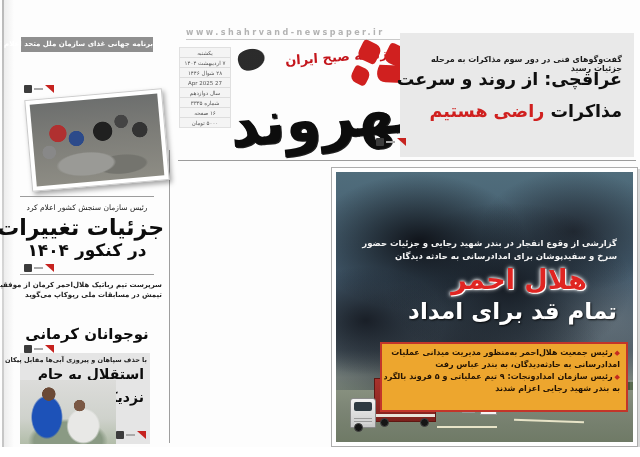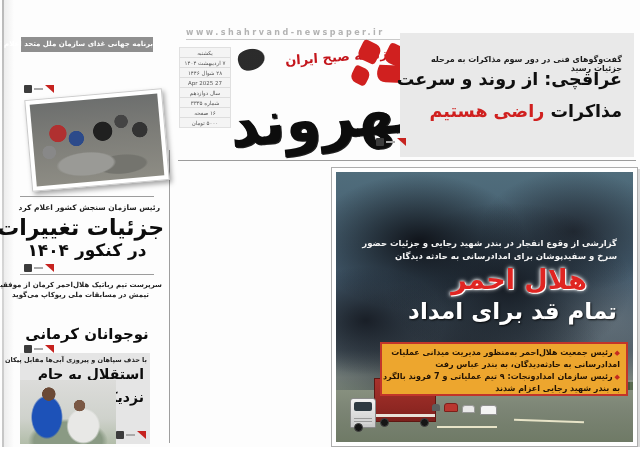--- a/index.html
+++ b/index.html
@@ -55,26 +55,26 @@
       radial-gradient(circle 9px at 20% 38%, #b03030 92%, rgba(0,0,0,0) 100%),
       radial-gradient(circle 8px at 34% 46%, #2c4a8a 92%, rgba(0,0,0,0) 100%),
       radial-gradient(circle 10px at 55% 40%, #202020 92%, rgba(0,0,0,0) 100%),
       radial-gradient(circle 7px at 70% 30%, #444 92%, rgba(0,0,0,0) 100%),
       radial-gradient(circle 8px at 84% 42%, #333 92%, rgba(0,0,0,0) 100%),
       radial-gradient(circle 7px at 12% 60%, #888 92%, rgba(0,0,0,0) 100%),
       radial-gradient(ellipse 30px 12px at 40% 78%, #9a9a96 90%, rgba(0,0,0,0) 100%),
       radial-gradient(ellipse 26px 10px at 68% 82%, #74746e 90%, rgba(0,0,0,0) 100%),
       linear-gradient(180deg,#6d6f6e 0%,#7d7d78 45%,#8d8c84 100%); }
   .hr-left { left:20px; width:134px; height:1px; background:#9c9c9c; }
-  .konkur-kicker { left:14px; top:203px; width:146px; font-size:7.5px; font-weight:bold; color:#222; white-space:nowrap; }
+  .konkur-kicker { left:14px; top:203px; width:146px; font-size:7.5px; font-weight:normal; color:#222; text-align:center; white-space:nowrap; }
   .konkur-line1 { left:10px; top:215px; width:154px; font-size:22px; font-weight:bold; color:#0c0c0c; text-align:left; white-space:nowrap; }
   .konkur-line2 { left:10px; top:240px; width:154px; font-size:17px; font-weight:bold; color:#0c0c0c; text-align:center; white-space:nowrap; }
   .konkur-marker { left:24px; top:263px; }
   .robocup-kicker1 { left:12px; top:281px; width:150px; font-size:7px; font-weight:bold; color:#222; text-align:center; white-space:nowrap; }
-  .robocup-kicker2 { left:12px; top:291px; width:150px; font-size:7px; font-weight:bold; color:#222; text-align:left; white-space:nowrap; }
+  .robocup-kicker2 { left:12px; top:291px; width:150px; font-size:7px; font-weight:bold; color:#222; text-align:right; white-space:nowrap; }
   .robocup-line1 { left:10px; top:303px; width:154px; font-size:15px; font-weight:bold; text-align:center; white-space:nowrap; color:#0c0c0c; }
   .robocup-line2 { left:10px; top:325px; width:154px; font-size:15px; font-weight:bold; text-align:center; white-space:nowrap; color:#0c0c0c; }
   .robocup-marker { left:24px; top:344px; }
   .esteghlal-box { left:20px; top:353px; width:130px; height:91px; background:#e5e5e5; }
   .es-kicker { position:absolute; right:3px; top:3px; width:124px; font-size:6.5px; font-weight:bold; color:#222; text-align:center; white-space:nowrap; }
   .es-line1 { position:absolute; right:6px; top:13px; font-size:14px; font-weight:bold; color:#0c0c0c; white-space:nowrap; }
   .es-line2 { position:absolute; right:6px; top:36px; font-size:14px; font-weight:bold; color:#0c0c0c; white-space:nowrap; }
   .es-photo { position:absolute; left:0; bottom:0; width:96px; height:64px;
     background:
       radial-gradient(circle 7px at 30% 22%, #6b4a36 92%, rgba(0,0,0,0) 100%),
@@ -93,21 +93,21 @@
       radial-gradient(ellipse 170px 115px at 58% 42%, rgba(20,25,32,.96), rgba(20,25,32,0) 72%),
       radial-gradient(ellipse 130px 85px at 80% 22%, rgba(30,36,45,.9), rgba(30,36,45,0) 72%),
       radial-gradient(ellipse 110px 75px at 10% 55%, rgba(22,27,35,.93), rgba(22,27,35,0) 72%),
       radial-gradient(ellipse 190px 105px at 42% 68%, rgba(33,40,49,.88), rgba(33,40,49,0) 75%),
       radial-gradient(ellipse 120px 80px at 92% 55%, rgba(125,134,140,.45), rgba(125,134,140,0) 75%),
       linear-gradient(180deg,#506d7c 0%,#41586a 40%,#4c5a64 66%,#76807b 76%,#717d6e 84%,#6d7968 100%); }
   .mp-kicker1 { position:absolute; right:16px; top:66px; font-size:8.5px; font-weight:bold; color:#f4f4f4; white-space:nowrap; }
   .mp-kicker2 { position:absolute; right:16px; top:79px; font-size:8.5px; font-weight:bold; color:#f4f4f4; white-space:nowrap; }
   .mp-head-red { position:absolute; right:46px; top:92px; font-size:27px; font-weight:bold; color:#e02522; white-space:nowrap; text-shadow:0 0 3px #fff,0 0 5px #fff,1px 1px 0 #fff; }
   .mp-head-white { position:absolute; right:16px; top:126px; font-size:23px; font-weight:bold; color:#ffffff; white-space:nowrap; text-shadow:1px 1px 2px rgba(0,0,0,.8); }
-  .mp-yellow-box { position:absolute; right:5px; top:170px; width:248px; height:54px; background:#eda62e; border:2px solid #c2352a; padding:3px 6px 2px 17px; }
+  .mp-yellow-box { position:absolute; right:5px; top:170px; width:248px; height:70px; background:#eda62e; border:2px solid #c2352a; padding:3px 6px 2px 17px; }
   .yb-line { font-size:8px; font-weight:bold; color:#231303; line-height:12px; white-space:nowrap; direction:rtl; text-align:right; }
   .yb-bullet { color:#c42a20; font-size:7px; margin-left:2px; }
   .mp-road { position:absolute; left:0; bottom:0; width:100%; height:52px; background:linear-gradient(180deg,#87907f 0%,#7b8474 40%,#6f7a66 100%); }
   .mp-greens { position:absolute; left:40%; bottom:44px; width:60%; height:18px;
      background:repeating-linear-gradient(90deg,#3f5136 0 7px,#55684a 7px 12px); border-top:2px solid #8a9387; opacity:.85; }
   .mp-fence { position:absolute; left:30%; bottom:40px; width:70%; height:6px; background:repeating-linear-gradient(90deg,#5d665c 0 2px,#9aa296 2px 6px); }
   .lane { position:absolute; height:2px; background:#e8e4c8; }
   .truck-cab { position:absolute; left:14px; bottom:14px; width:26px; height:30px; background:linear-gradient(180deg,#f2f2f2 0%,#dcdcdc 55%,#c9c9c9 100%); border:1px solid #8a8a8a; border-radius:3px 3px 1px 1px; }
   .truck-windshield { position:absolute; left:3px; top:3px; width:18px; height:9px; background:#2e3a42; border-radius:2px; }
   .truck-grill { position:absolute; left:3px; bottom:3px; width:18px; height:6px; background:repeating-linear-gradient(180deg,#9a9a9a 0 1px,#d5d5d5 1px 3px); }
@@ -240,21 +240,21 @@
       <div class="car" style="left:96px; bottom:31px; width:8px; height:7px; background:#5b5f5e;"></div>
 
       <div class="mp-kicker1 rtl">گزارشی از وقوع انفجار در بندر شهید رجایی و جزئیات حضور</div>
       <div class="mp-kicker2 rtl">سرخ و سفیدپوشان برای امدادرسانی به حادثه دیدگان</div>
       <div class="mp-head-red rtl">هلال احمر</div>
       <div class="mp-head-white rtl">تمام قد برای امداد</div>
 
       <div class="mp-yellow-box">
         <div class="yb-line"><span class="yb-bullet">◆</span><span>رئیس جمعیت هلال‌احمر به‌منظور مدیریت میدانی عملیات</span></div>
         <div class="yb-line"><span>امدادرسانی به حادثه‌دیدگان، به بندر عباس رفت</span></div>
-        <div class="yb-line"><span class="yb-bullet">◆</span><span>رئیس سازمان امدادونجات: ۹ تیم عملیاتی و 7 فروند بالگرد</span></div>
+        <div class="yb-line"><span class="yb-bullet">◆</span><span>رئیس سازمان امدادونجات: ۹ تیم عملیاتی و ۵ فروند بالگرد</span></div>
         <div class="yb-line"><span>به بندر شهید رجایی اعزام شدند</span></div>
       </div>
 
     </div>
   </div>
 
   <div class="abs footer-strip"></div>
 </div>
 
 </body></html>

